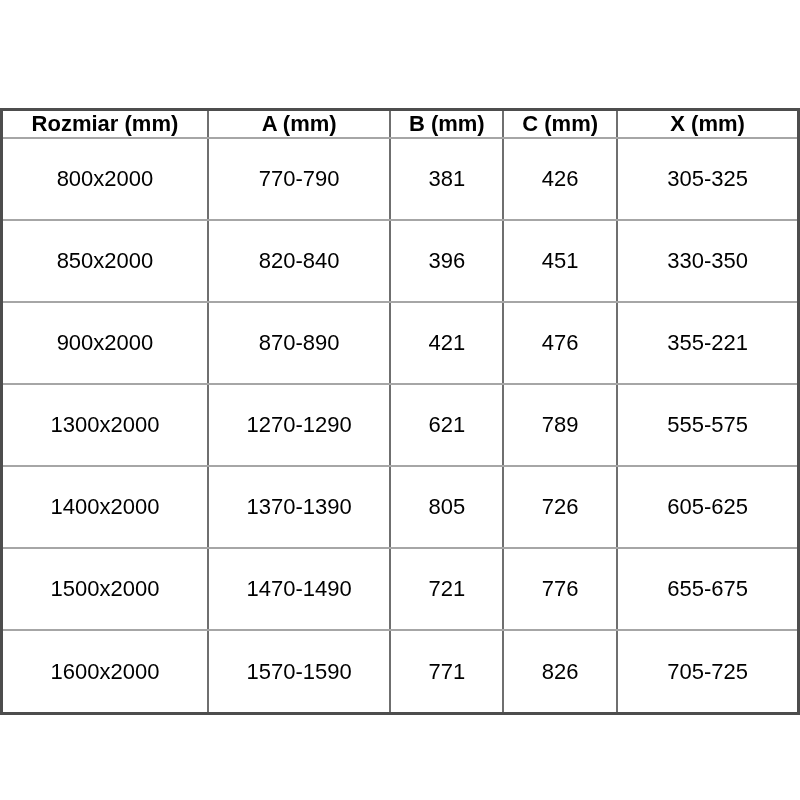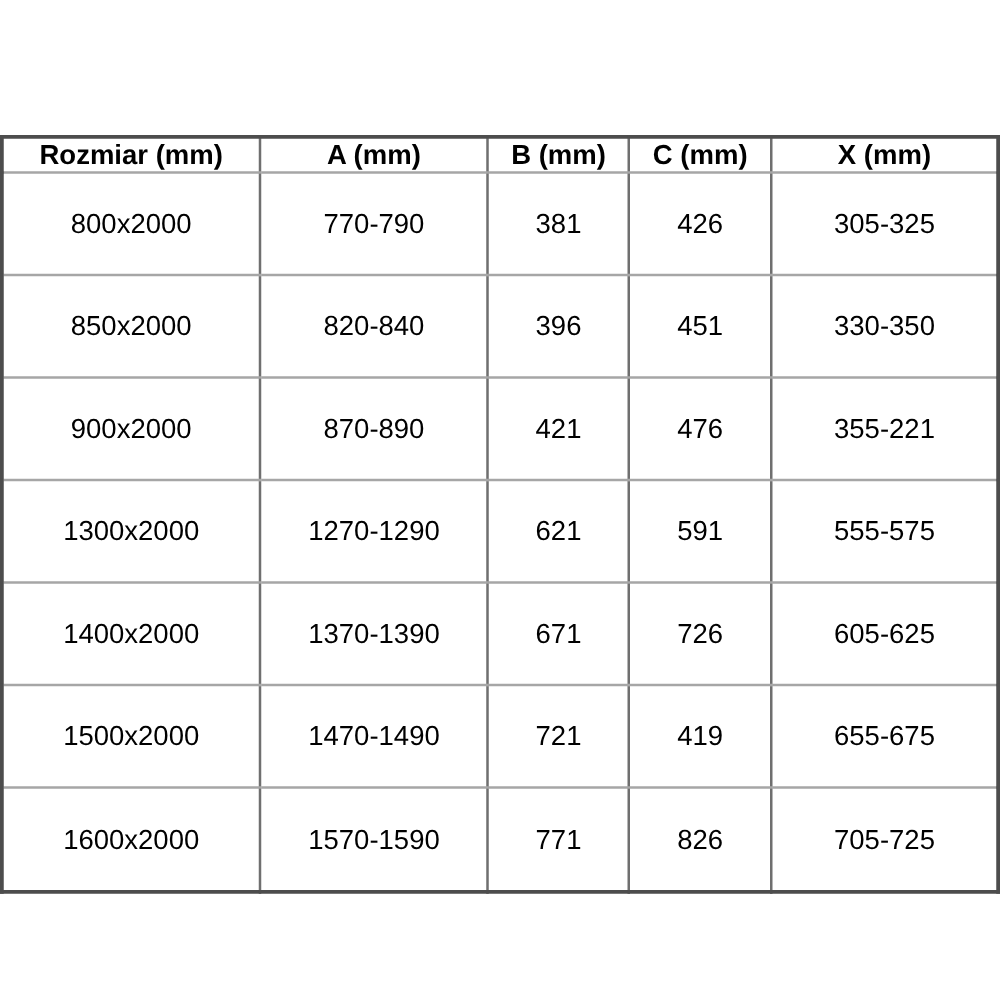--- a/index.html
+++ b/index.html
@@ -91,35 +91,35 @@
           <td>900x2000</td>
           <td>870-890</td>
           <td>421</td>
           <td>476</td>
           <td>355-221</td>
         </tr>
         <tr>
           <td>1300x2000</td>
           <td>1270-1290</td>
           <td>621</td>
-          <td>591</td>
+          <td>789</td>
           <td>555-575</td>
         </tr>
         <tr>
           <td>1400x2000</td>
           <td>1370-1390</td>
-          <td>671</td>
+          <td>805</td>
           <td>726</td>
           <td>605-625</td>
         </tr>
         <tr>
           <td>1500x2000</td>
           <td>1470-1490</td>
           <td>721</td>
-          <td>419</td>
+          <td>776</td>
           <td>655-675</td>
         </tr>
         <tr>
           <td>1600x2000</td>
           <td>1570-1590</td>
           <td>771</td>
           <td>826</td>
           <td>705-725</td>
         </tr>
       </tbody>

